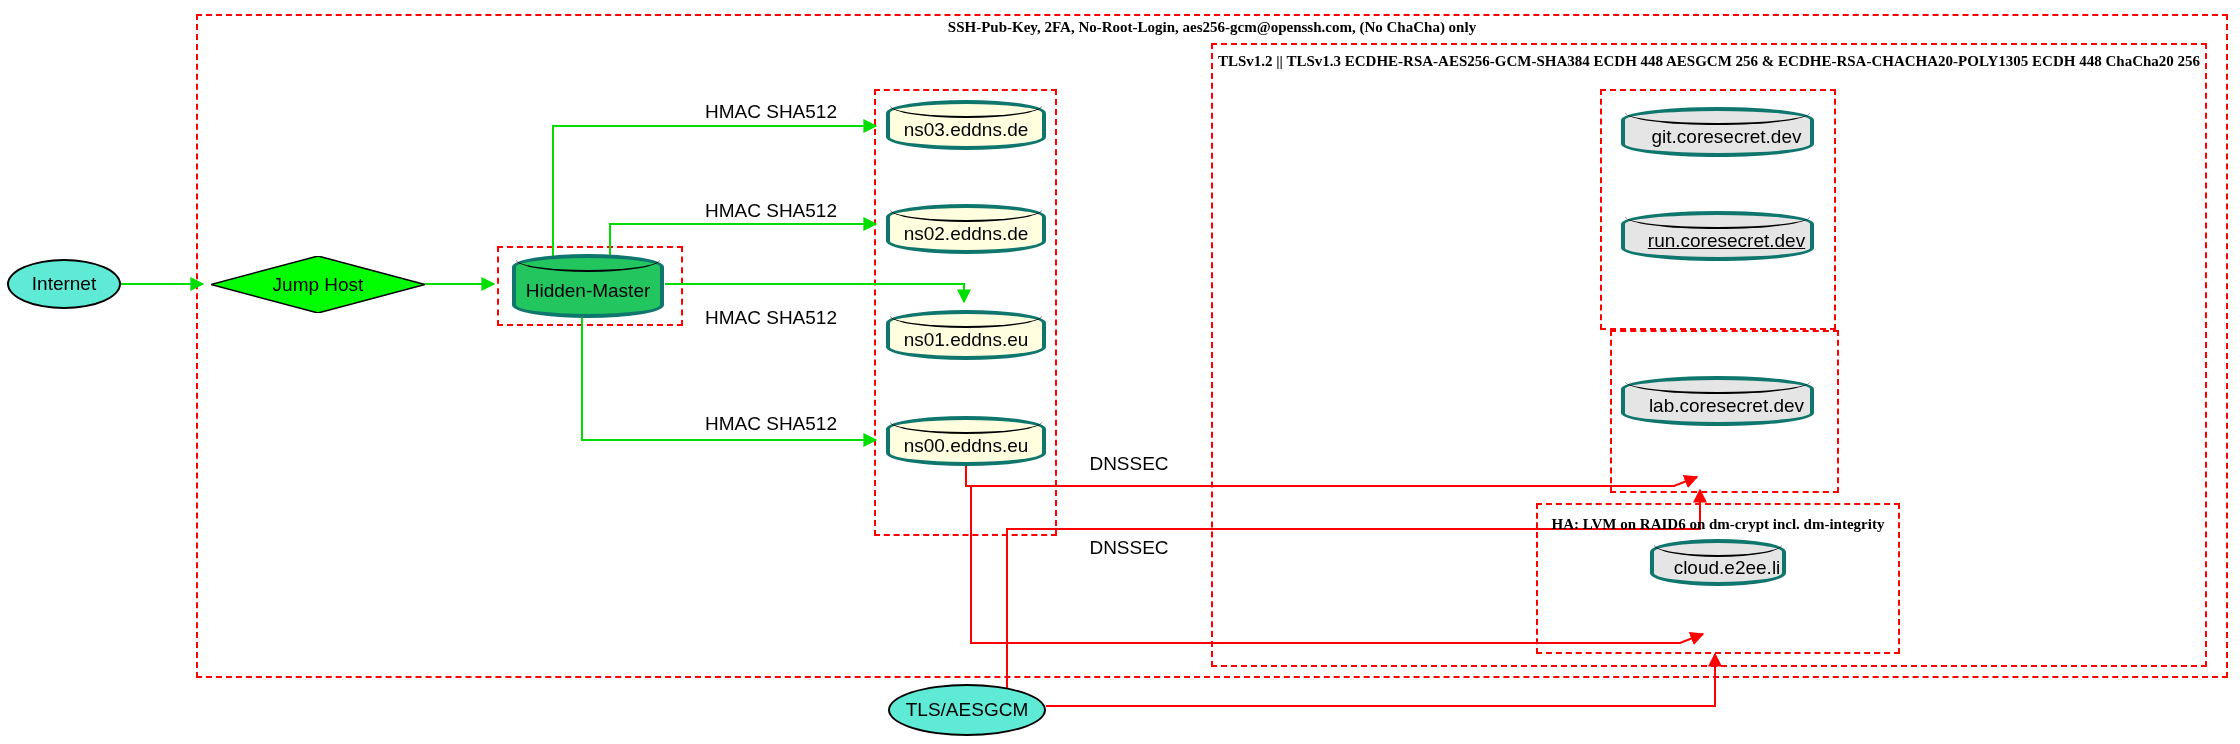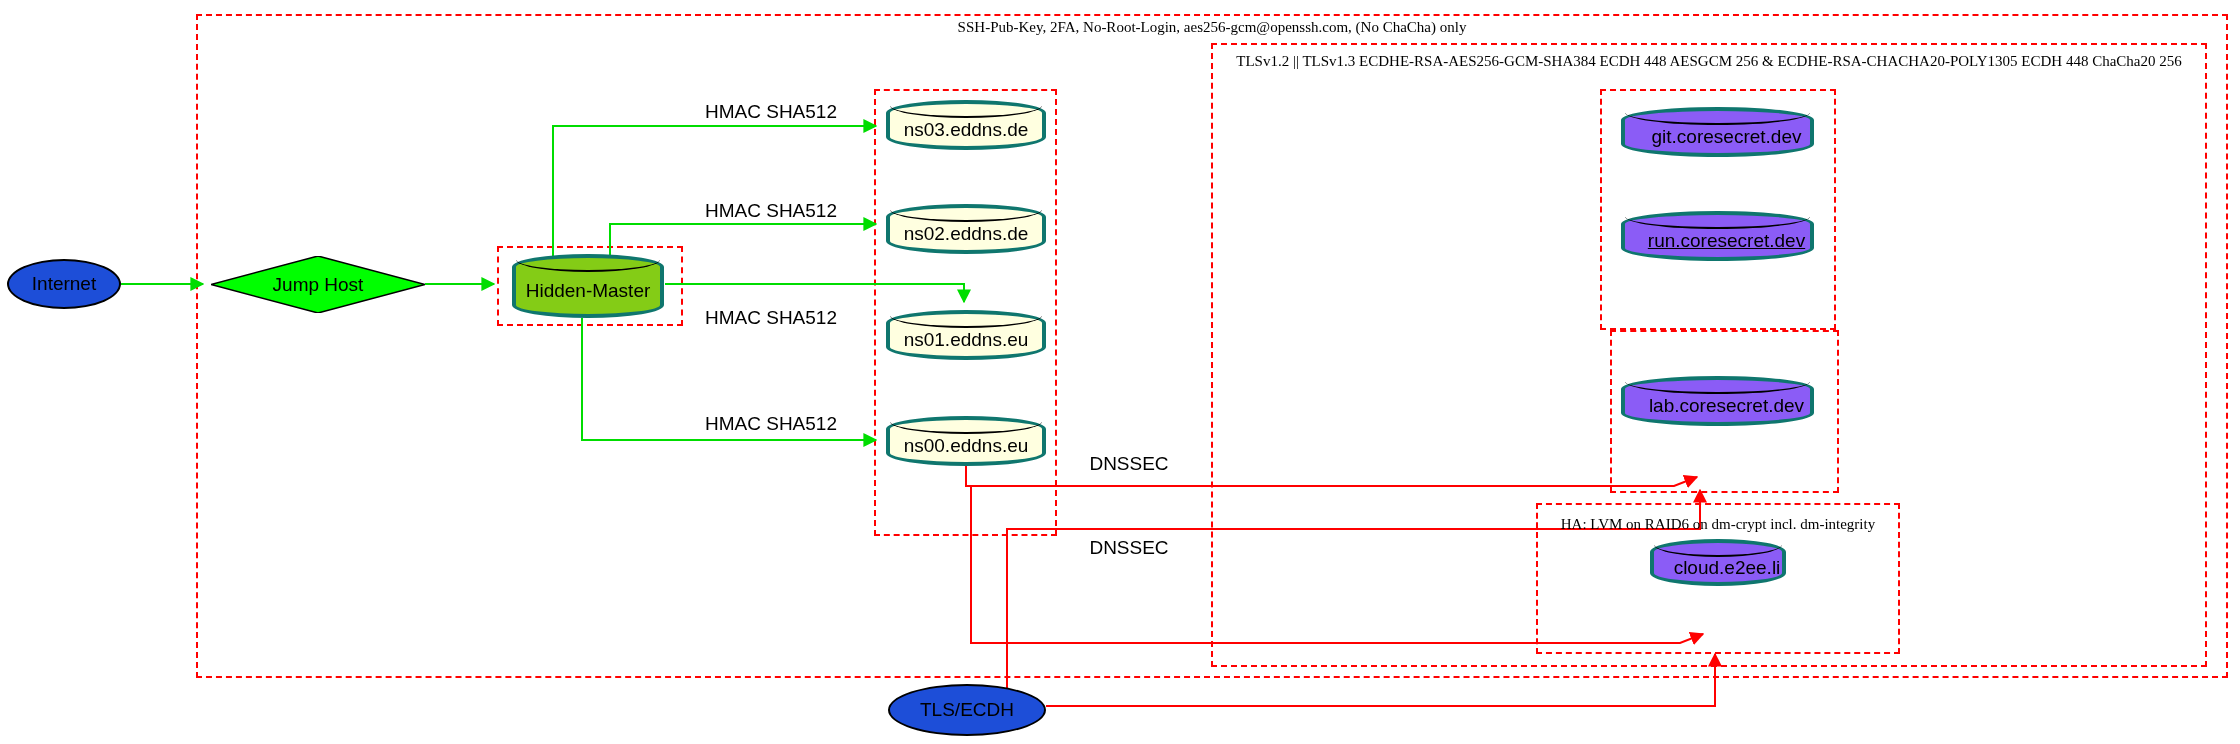--- a/index.html
+++ b/index.html
@@ -8,41 +8,41 @@
     background:#ffffff; font-family:"Liberation Sans", sans-serif; color:#000;
   }
   .box { position:absolute; border:2px dashed #ff0000; z-index:1; box-sizing:border-box; }
   #edges { position:absolute; left:0; top:0; z-index:2; }
   .eg { stroke:#00dd00; stroke-width:2; fill:none; marker-end:url(#ag); }
   .er { stroke:#ff0000; stroke-width:2; fill:none; marker-end:url(#ar); }
   .node {
     position:absolute; z-index:3; display:flex; align-items:center; justify-content:center;
     font-size:19px; box-sizing:border-box; white-space:nowrap;
   }
-  .ellipse { border:2px solid #000; border-radius:50%; background:#1d4ed8; }
+  .ellipse { border:2px solid #000; border-radius:50%; background:#5eead4; }
   .cyl { border:4px solid #0f766e; border-radius:50% / 13px; }
   .cyl::before {
     content:""; position:absolute; left:0; top:0; width:100%; height:14px;
     border-bottom:2px solid #000; border-radius:0 0 50% 50% / 0 0 90% 90%;
     box-sizing:border-box;
   }
   .cyl .lbl { position:relative; top:5px; }
   .fill-yellow { background:#ffffe0; }
-  .fill-pink   { background:#8b5cf6;padding-left:18px; }
-  .fill-lav    { background:#84cc16; }
+  .fill-pink   { background:#e5e5e5;padding-left:18px; }
+  .fill-lav    { background:#22c55e; }
   .diamond { background:transparent; }
   .diamond svg { position:absolute; left:0; top:0; width:100%; height:100%; }
   .diamond .lbl { position:relative; z-index:1; }
   .elabel {
     position:absolute; z-index:4; transform:translate(-50%,-50%);
     font-size:19px; white-space:nowrap;
   }
   .clabel {
     position:absolute; z-index:4; transform:translate(-50%,-50%);
-    font-family:"Liberation Serif", serif; font-size:15px; white-space:nowrap;
+    font-family:"Liberation Serif", serif; font-size:15px; white-space:nowrap;font-weight:bold;
   }
 </style>
 </head>
 <body>
 
 <div id="canvas">
 
   <div class="box" style="left:196px; top:14px; width:2032px; height:664px;"></div>
   <div class="box" style="left:497px; top:246px; width:186px; height:80px;"></div>
   <div class="box" style="left:874px; top:89px; width:183px; height:447px;"></div>
@@ -119,16 +119,16 @@
   </div>
   <div class="node cyl fill-pink" style="left:1621px; top:376px; width:193px; height:50px;">
     <span class="lbl">lab.coresecret.dev</span>
   </div>
 
   <div class="node cyl fill-pink" style="left:1650px; top:539px; width:136px; height:47px;">
     <span class="lbl">cloud.e2ee.li</span>
   </div>
 
   <div class="node ellipse" style="left:888px; top:684px; width:158px; height:52px;">
-    <span class="lbl">TLS/ECDH</span>
+    <span class="lbl">TLS/AESGCM</span>
   </div>
 
 </div>
 
 </body></html>

